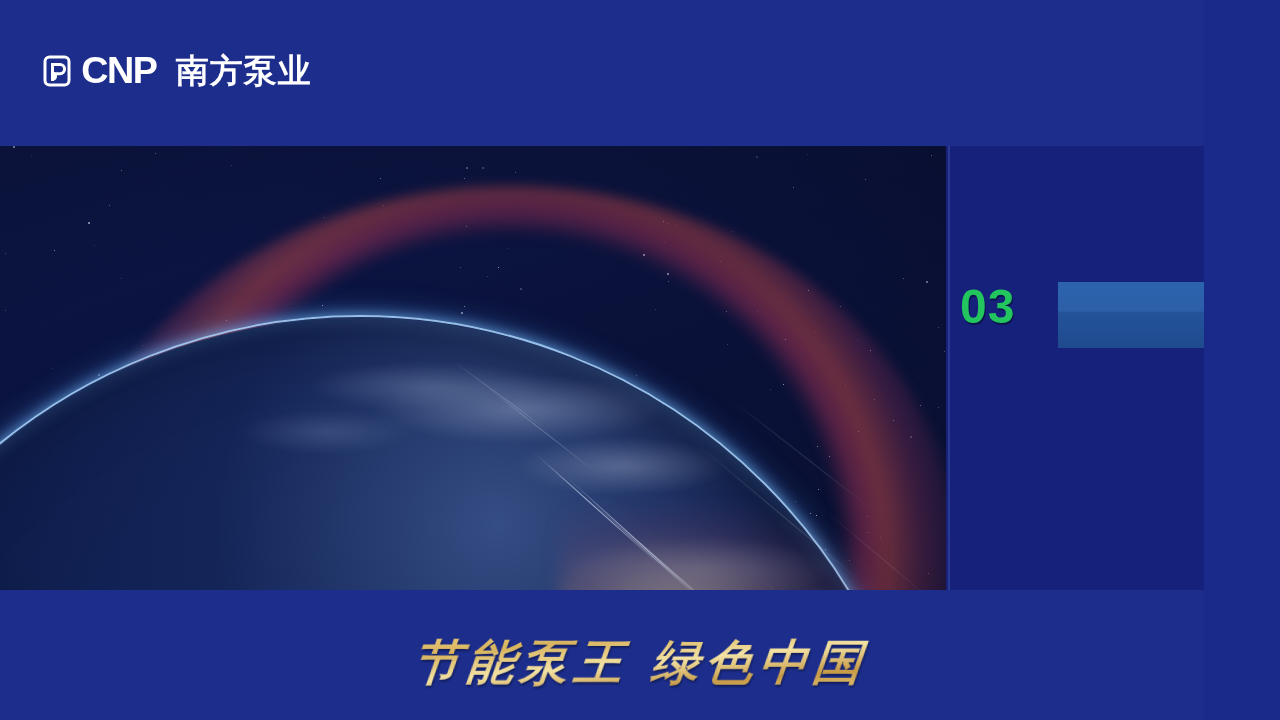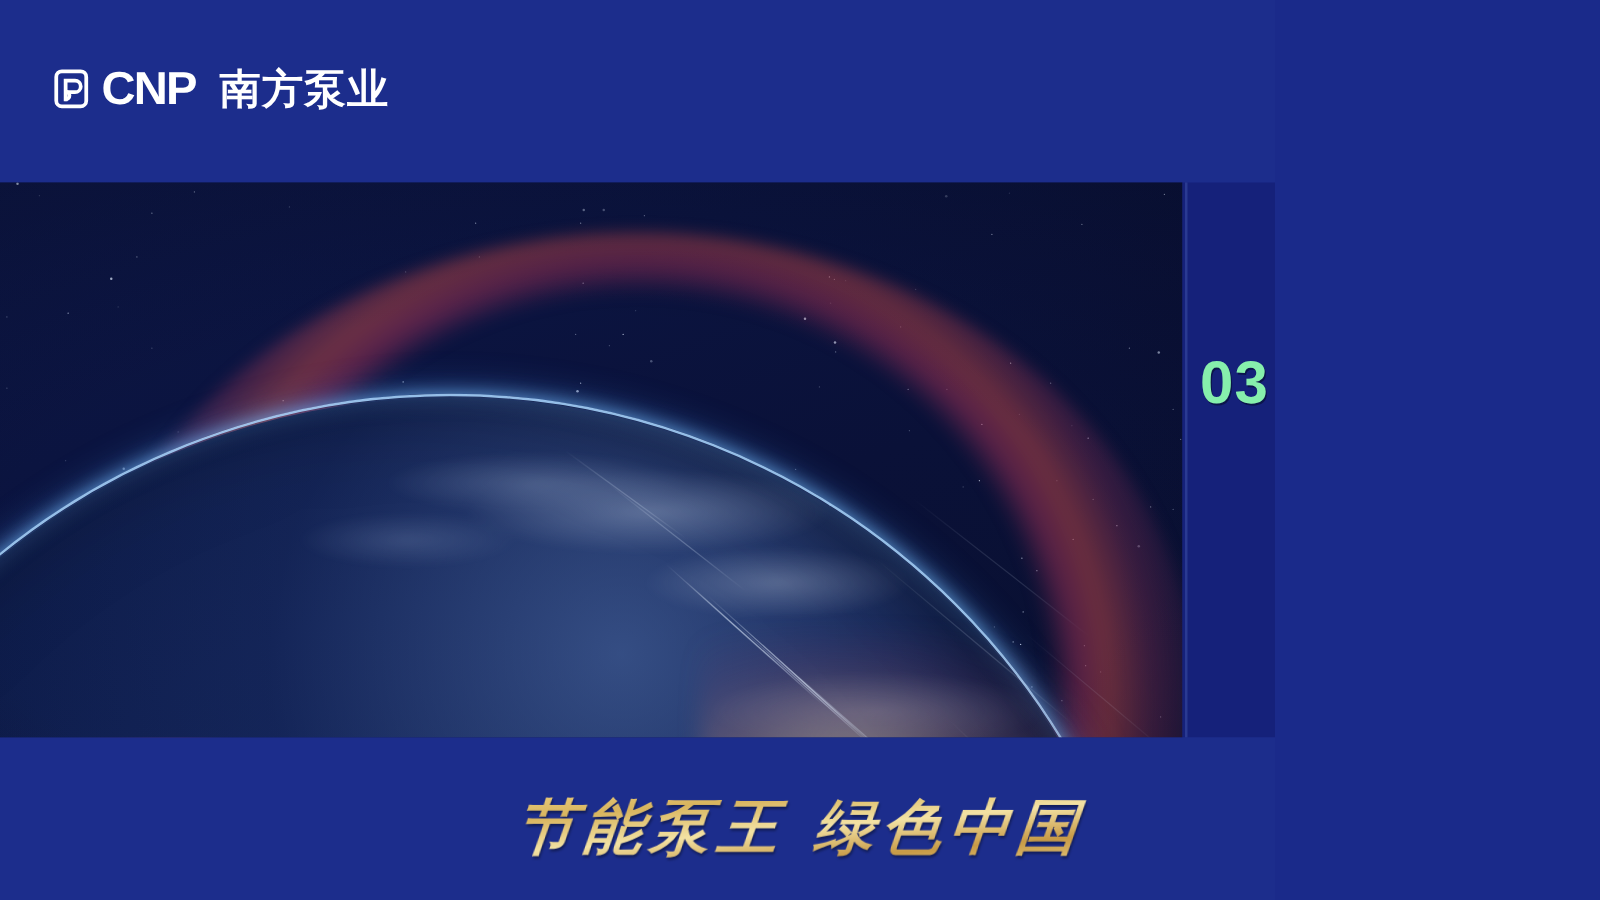--- a/index.html
+++ b/index.html
@@ -6,21 +6,21 @@
 
   html, body {
     width:1280px; height:720px;
     overflow:hidden;
     background:#1a2a8a;
     font-family:"Liberation Sans", sans-serif;
   }
 
   .slide {
     position:relative;
-    width:1020px; height:720px;
+    width:1204px; height:720px;
     background:#1c2d8c;
     overflow:hidden;
   }
 
   
   .header {
     position:absolute; left:0; top:0;
     width:1280px; height:146px;
     background:#1c2d8c;
   }
@@ -244,21 +244,21 @@
     left:948px; top:146px;
     width:2px; height:444px;
     background:rgba(120,150,230,0.22);
   }
 
   .section-number {
     position:absolute;
     left:960px; top:283px;
     font-size:48px;
     font-weight:bold;
-    color:#86efac;
+    color:#22c55e;
     letter-spacing:1px;
     line-height:1;
     text-shadow:1px 2px 0 rgba(8,16,60,0.75);
     font-family:"Liberation Sans", sans-serif;
   }
 
   .section-title-box {
     position:absolute;
     left:1058px; top:282px;
     width:180px; height:66px;

